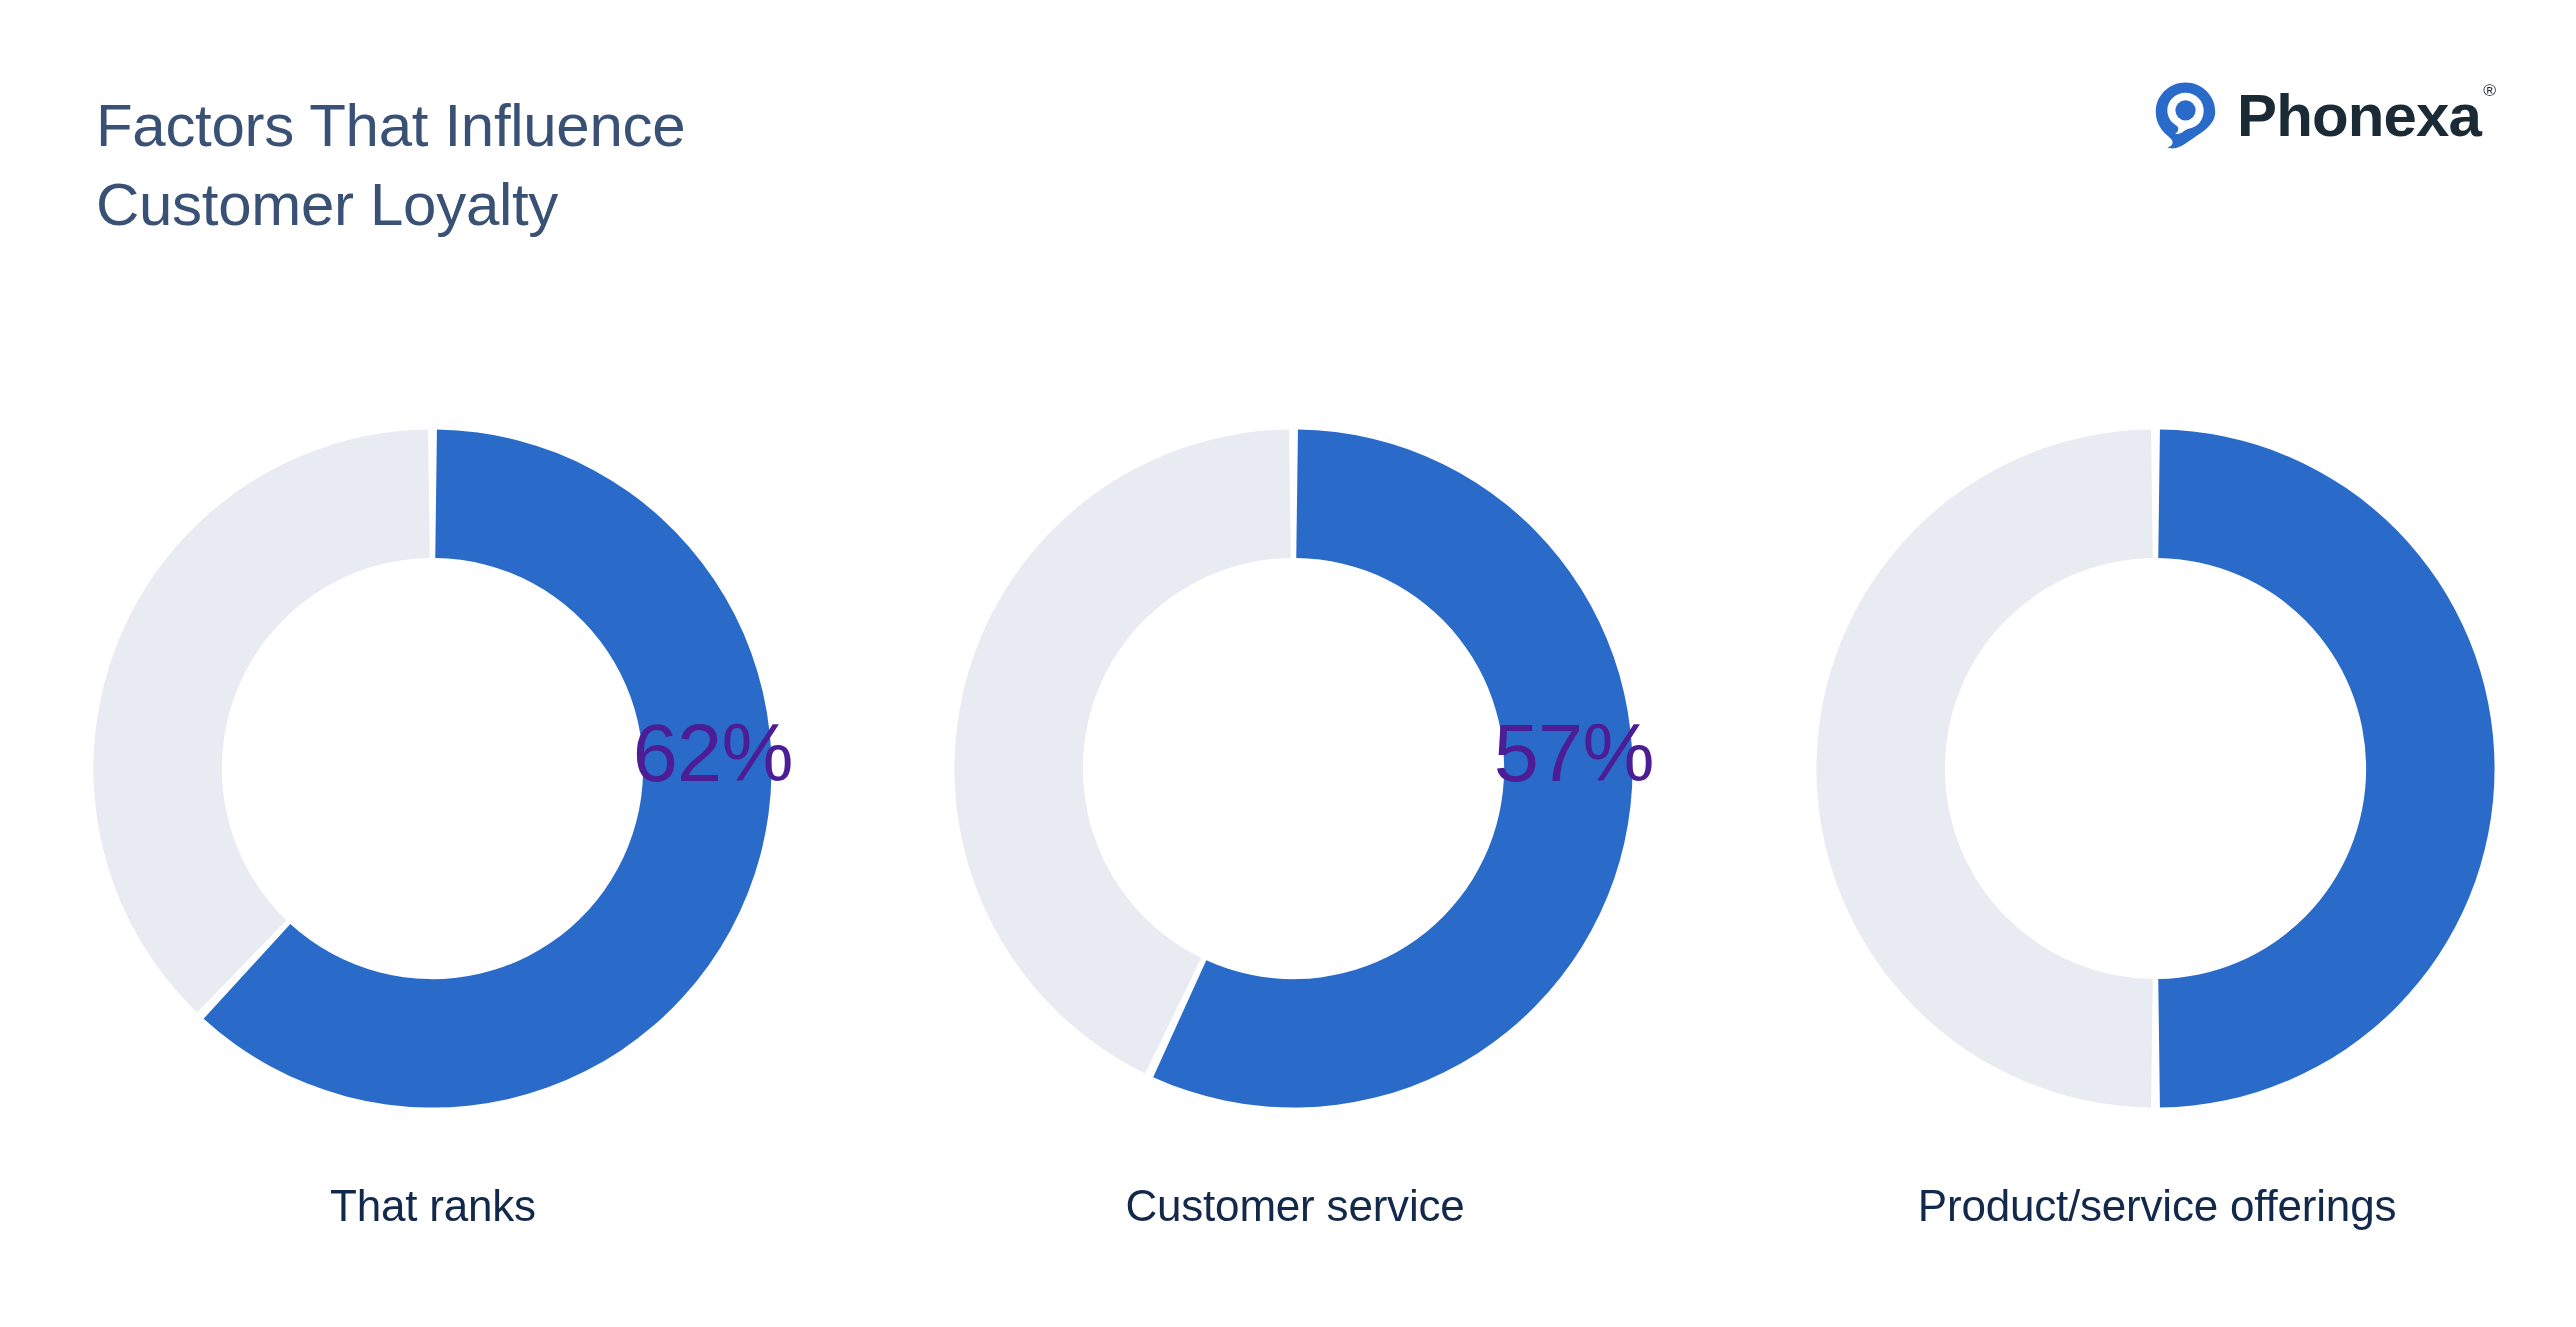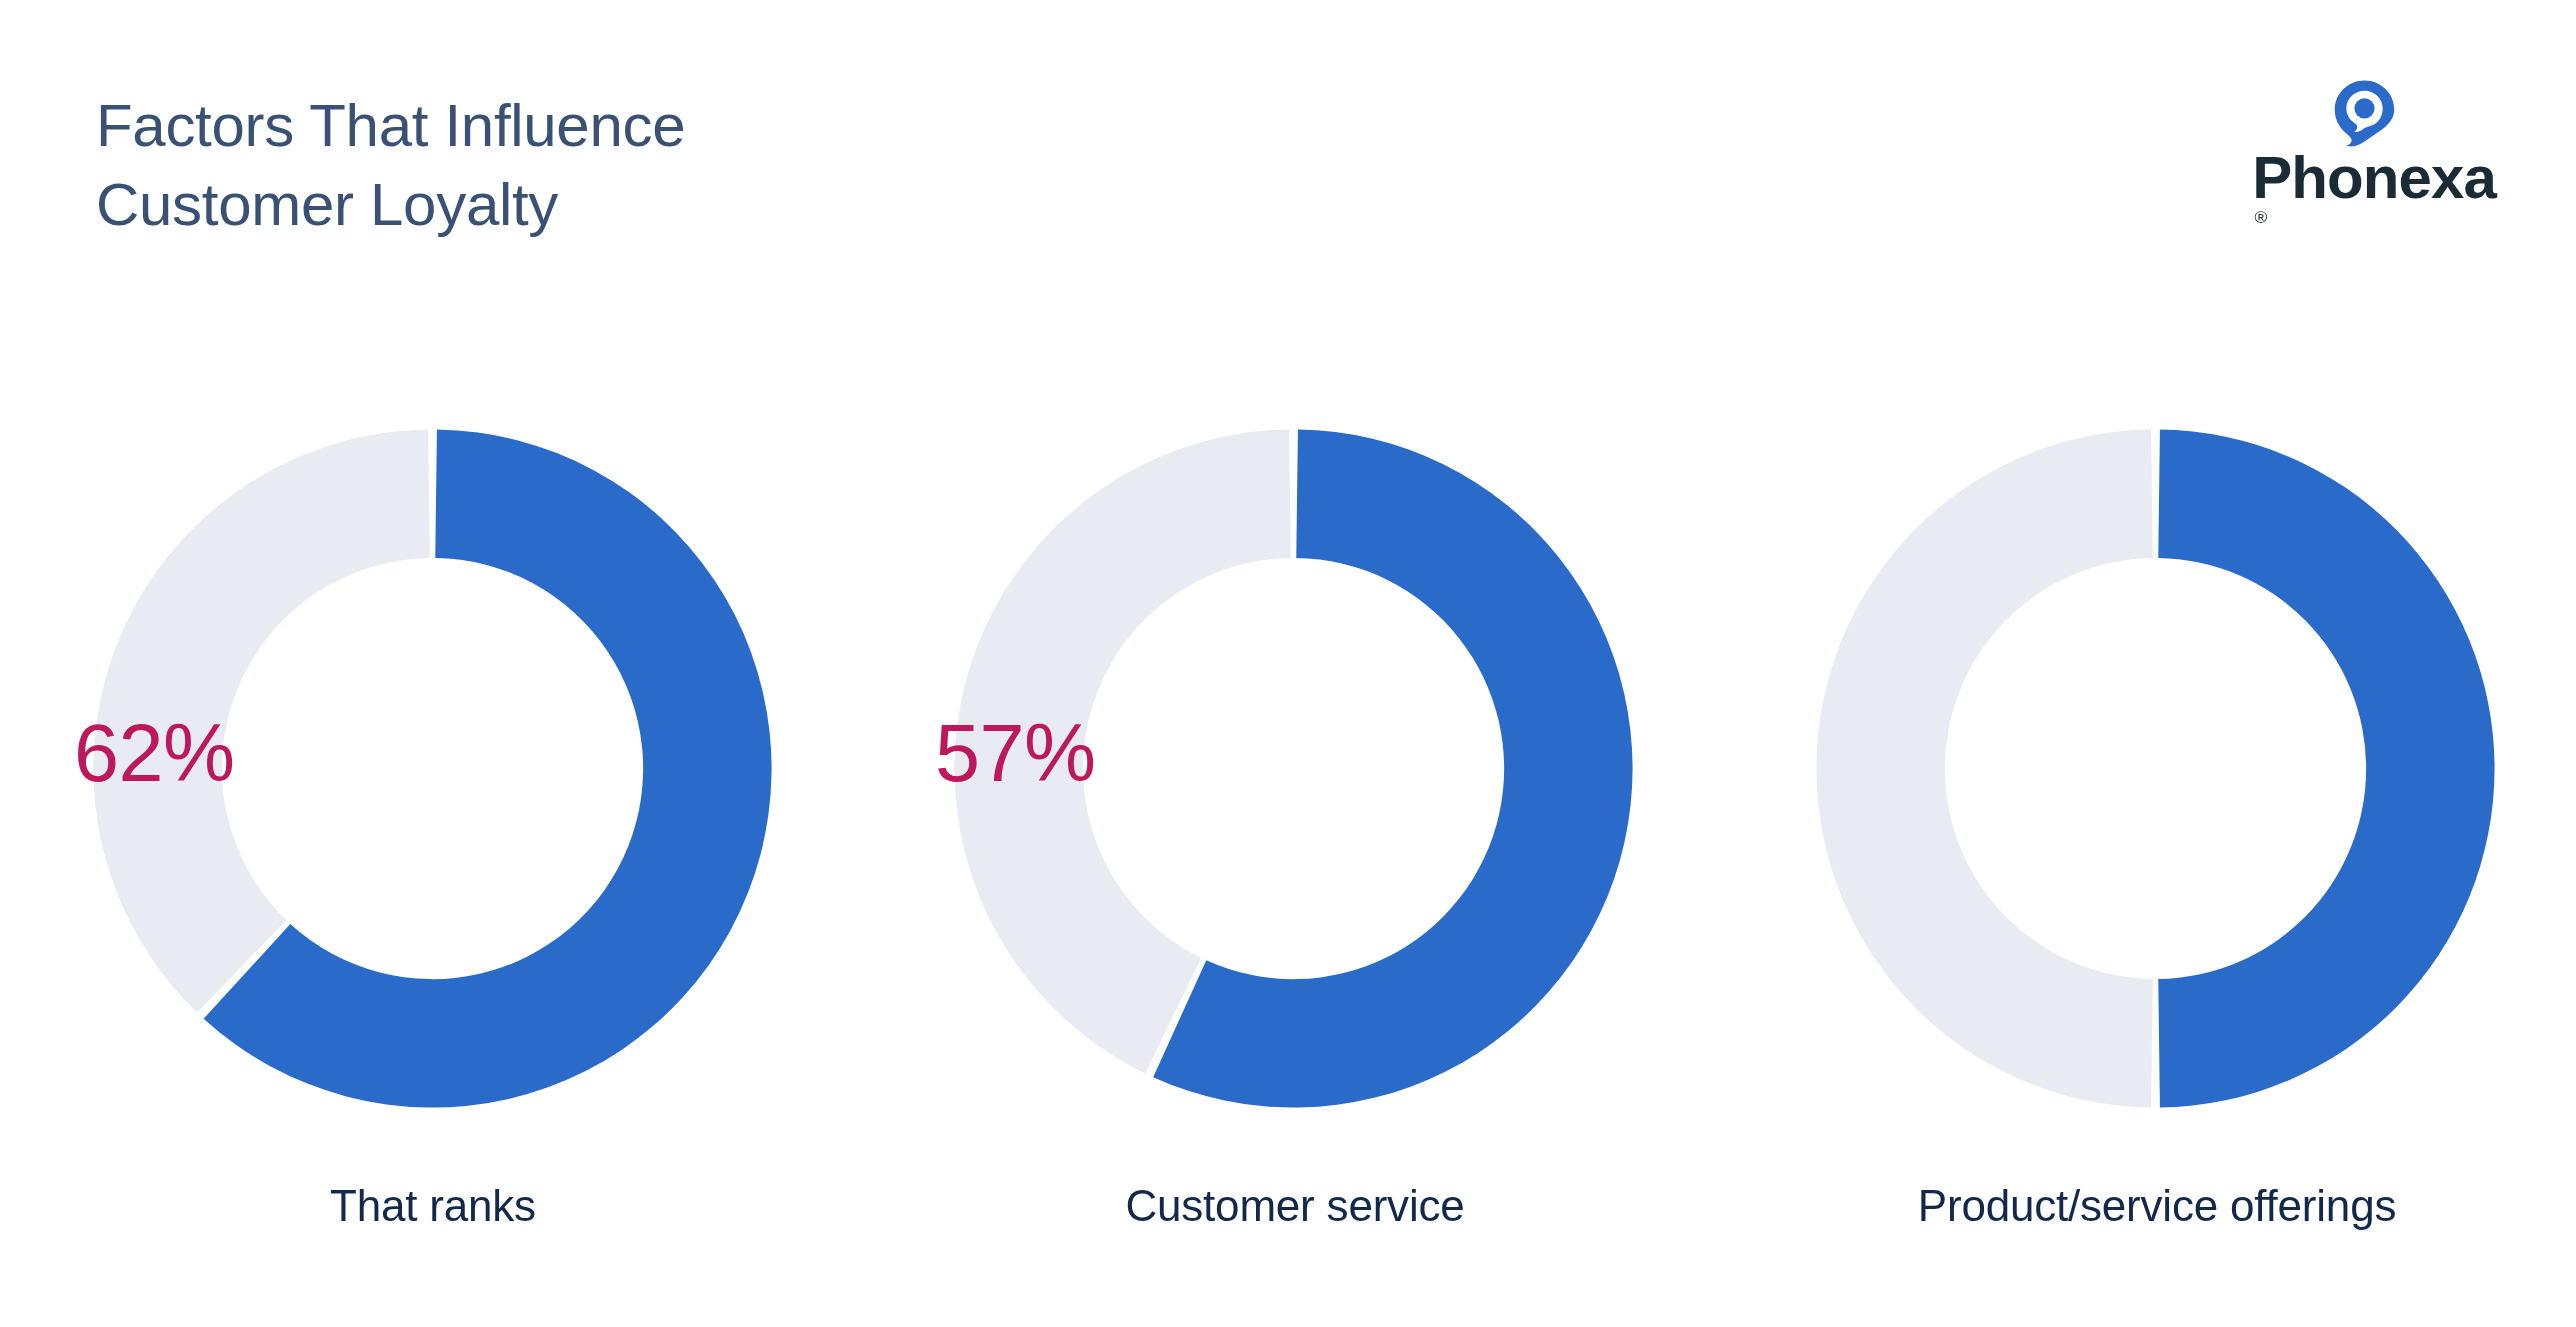--- a/index.html
+++ b/index.html
@@ -39,21 +39,20 @@
   }
 
   
   #brand-logo {
     position: absolute;
     right: 80px;
     top: 80px;
     display: flex;
     align-items: center;
     height: 70px;
-    flex-direction: column;
   }
   #brand-mark {
     width: 63px;
     height: 67px;
     margin-right: 20px;
     flex: 0 0 auto;
     display: block;
   }
   #brand-wordmark {
     color: #1b2b35;
@@ -100,22 +99,22 @@
     width: 685px;
     height: 685px;
     display: block;
   }
 
   .donut-value {
     position: absolute;
     left: 0;
     top: 307px;
     width: 719px;
-    text-align: left;
-    color: #be185d;
+    text-align: right;
+    color: #4c1d95;
     font-size: 81px;
     font-weight: 300;
     line-height: 1;
     letter-spacing: -0.6px;
   }
 
   
   #labels-row {
     position: absolute;
     left: 0;

